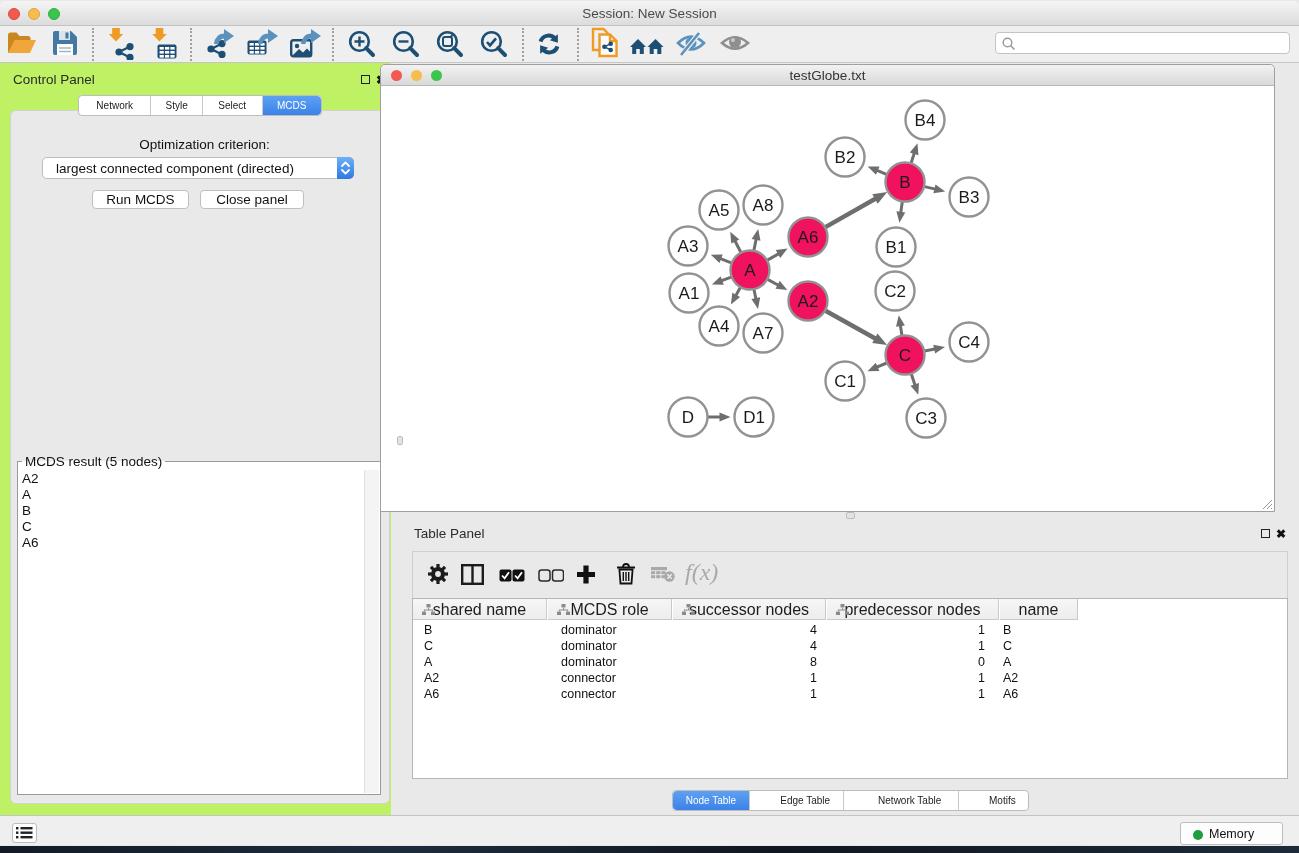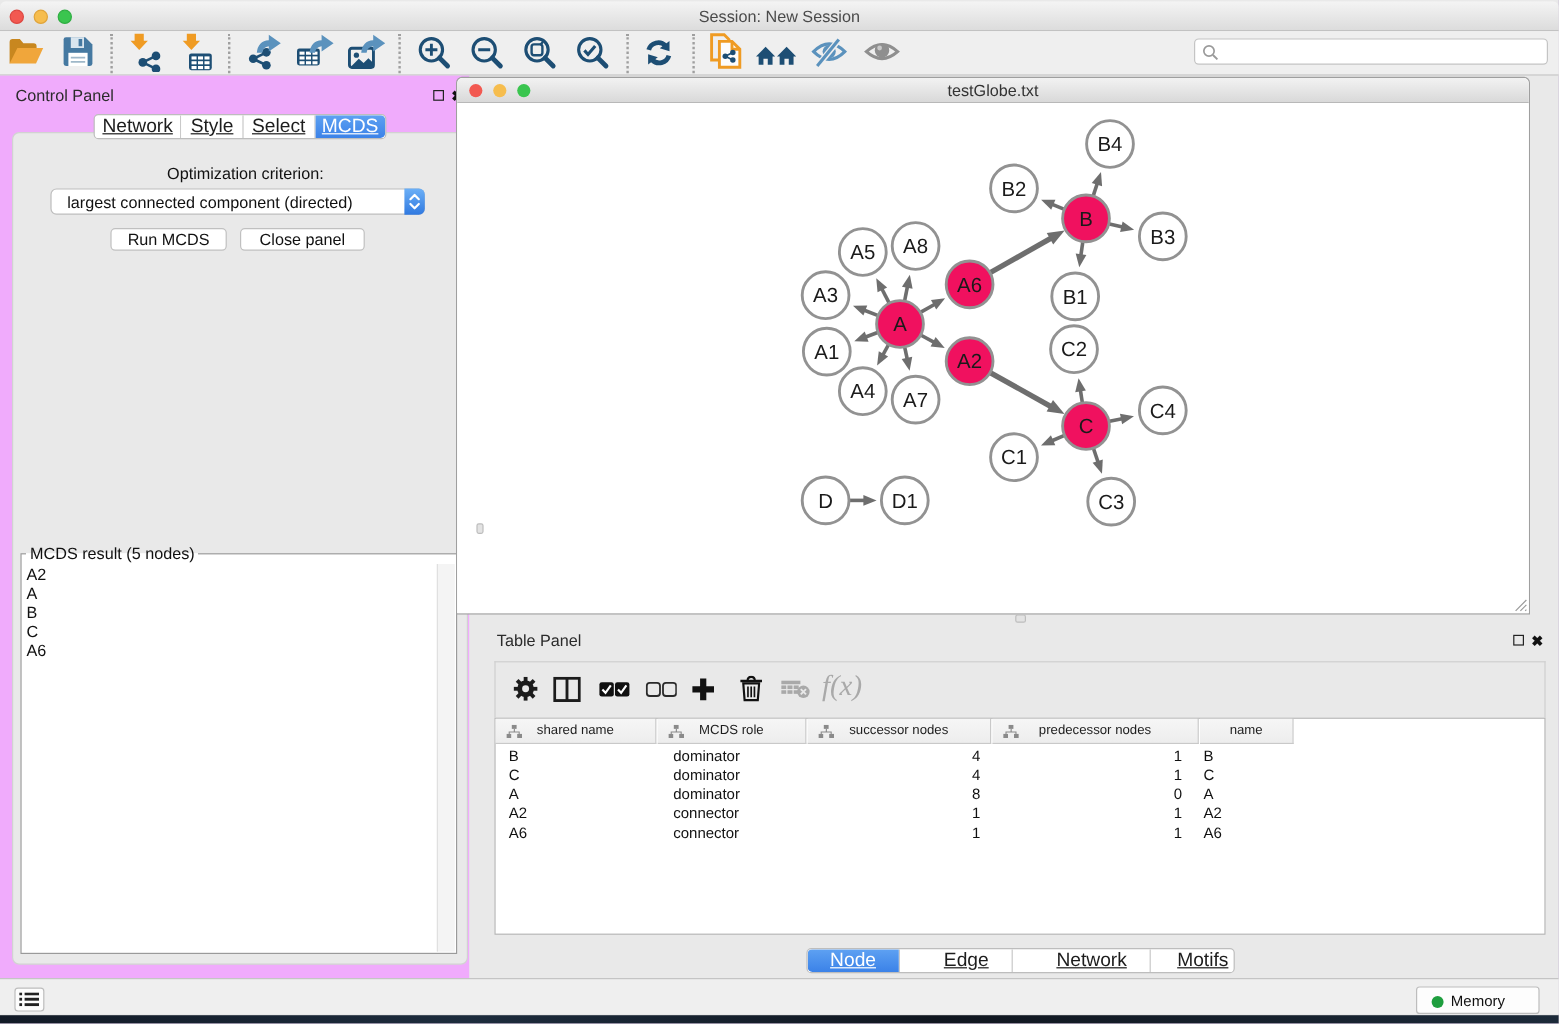--- a/index.html
+++ b/index.html
@@ -17,36 +17,36 @@
 #titlebar .title { position:absolute; top:5px; left:0; width:100%; text-align:center;
   font-size:13.5px; color:#4a4a4a; }
 
 #toolbar { position:absolute; left:0; top:26px; width:1299px; height:37px; background:#efefef;
   border-bottom:1px solid #c6c6c6; }
 .ticon { position:absolute; top:2px; }
 .tsep { position:absolute; top:2px; width:0; height:33px; border-left:2px dotted #9f9f9f; }
 #searchbox { position:absolute; left:995px; top:6px; width:295px; height:22px; background:#fff;
   border:1px solid #c4c4c4; border-radius:4px; }
 
-#ctrlpanel { position:absolute; left:0; top:63px; width:391px; height:752px; background:#f0abfc; }
+#ctrlpanel { position:absolute; left:0; top:63px; width:391px; height:752px; background:#bef264; }
 #netwin { position:absolute; left:380px; top:64px; width:895px; height:448px;
   background:#fff; border:1px solid #9f9f9f; border-radius:5px 5px 0 0; }
 #statusbar { position:absolute; left:0; top:815px; width:1299px; height:30px; background:#efefef;
   border-top:1px solid #c4c4c4; }
 #desktop { position:absolute; left:0; top:846px; width:1299px; height:7px;
   background:linear-gradient(90deg,#121a26,#1d2c3d 30%,#10161f 60%,#1c2a39); }
 
 .phead { position:absolute; font-size:13.5px; color:#2b2b2b; }
 .wsq { position:absolute; width:9px; height:9px; border:1.6px solid #222; }
 .wx { position:absolute; font-size:12px; color:#111; font-weight:bold; }
 .tabcontent { position:absolute; background:#e9e9e9; border:1px solid #d2d2d2; border-radius:6px; }
 .seg { position:absolute; display:flex; height:21px; border:1px solid #bdbdbd; border-radius:4px;
   background:#fff; overflow:hidden; }
-.segbtn { height:100%; font-size:16px; color:#1d1d1d; text-align:center; line-height:20px;
-  border-right:1px solid #c9c9c9;text-decoration:underline; }
+.segbtn { height:100%; font-size:10px; color:#1d1d1d; text-align:center; line-height:20px;
+  border-right:1px solid #c9c9c9; }
 .segbtn:last-child { border-right:none; }
 .segsel { background:linear-gradient(#5ea1f2,#3b82e8); color:#fff; }
 .clabel { position:absolute; font-size:13.5px; color:#111; }
 #combo { position:absolute; width:312px; height:22px; background:#fff; border:1px solid #bdbdbd;
   border-radius:5px; }
 #combo span { position:absolute; left:13px; top:3px; font-size:13.5px; color:#111; }
 #combo .stepper { position:absolute; right:-1px; top:-1px; width:17px; height:22px;
   background:linear-gradient(#6cb0f7,#3079e0); border-radius:0 5px 5px 0; text-align:center; }
 #combo .stepper svg { margin-top:3px; }
 .btn { position:absolute; height:19px; background:#fff; border:1px solid #c0c0c0; border-radius:4px;
@@ -66,21 +66,21 @@
 #netcanvas { position:absolute; left:0; top:21px; width:893px; height:425px; background:#fff; }
 .divhandle { position:absolute; background:#e3e3e3; border:1px solid #bdbdbd; border-radius:2px; }
 
 .tphead { position:absolute; font-size:13.5px; color:#2b2b2b; }
 #tptoolbar { position:absolute; left:412px; top:551px; width:876px; height:47px; background:#e9e9e9;
   border:1px solid #cfcfcf; border-bottom:none; }
 #tptable { position:absolute; left:412px; top:598px; width:876px; height:181px; background:#fff;
   border:1px solid #b5b5b5; }
 .thd svg { position:absolute; left:9px; top:5px; }
 .thd { position:absolute; top:0; height:21px; background:linear-gradient(#f6f6f6,#ededed);
-  border-right:1px solid #c9c9c9; border-bottom:1px solid #c9c9c9; font-size:11px; color:#1d1d1d;
+  border-right:1px solid #c9c9c9; border-bottom:1px solid #c9c9c9; font-size:16px; color:#1d1d1d;
   text-align:center; line-height:21px; }
 .trow { position:absolute; font-size:12.5px; color:#111; height:16px; line-height:16px; }
 .num { text-align:right; }
 
 #bottomtabs { position:absolute; left:672px; top:790px;gap:18px; }
 
 #listbtn { position:absolute; left:12px; top:7px; width:25px; height:20px; background:#fdfdfd;
   border:1px solid #bdbdbd; border-radius:3px; }
 #membtn { position:absolute; right:16px; top:6px; width:103px; height:23px; background:#fdfdfd;
   border:1px solid #bdbdbd; border-radius:3px; font-size:12.5px; color:#111; }

